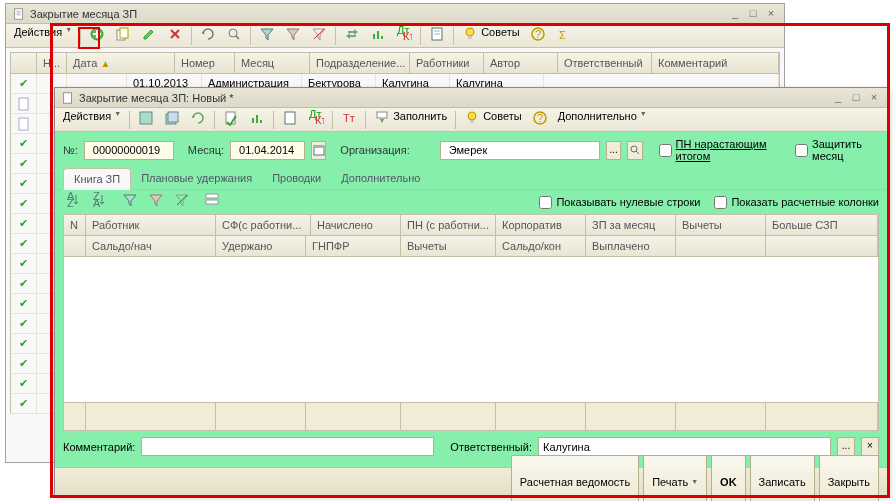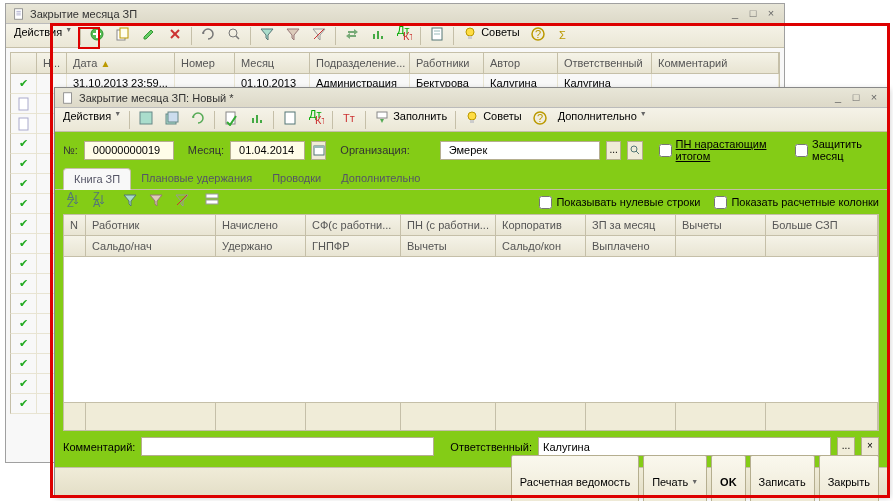--- a/index.html
+++ b/index.html
@@ -19,21 +19,21 @@
 .dropdown-arrow { font-size: 7px; color: #666; }
 
 .grid-area { padding: 4px; }
 .grid-header { display: flex; background: linear-gradient(#f5f3e8, #e8e4d2); border: 1px solid #c5bfa8; height: 22px; }
 .grid-header > div { border-right: 1px solid #c5bfa8; padding: 4px 6px; color: #555; }
 .grid-row { display: flex; border-left: 1px solid #c5bfa8; border-right: 1px solid #c5bfa8; border-bottom: 1px solid #e8e4d2; height: 20px; }
 .grid-row > div { border-right: 1px solid #e8e4d2; padding: 3px 6px; }
 .row-icon { width: 26px; display: flex; align-items: center; justify-content: center; }
 
 
-.child-window { position: absolute; left: 54px; top: 87px; width: 834px; height: 409px; border: 1px solid #888; background: #84cc16; box-shadow: 2px 2px 6px rgba(0,0,0,0.2); }
+.child-window { position: absolute; left: 54px; top: 87px; width: 834px; height: 409px; border: 1px solid #888; background: #86efac; box-shadow: 2px 2px 6px rgba(0,0,0,0.2); }
 .red-outline { position: absolute; left: 50px; top: 23px; width: 840px; height: 475px; border: 3px solid #d00; pointer-events: none; z-index: 5; }
 .add-highlight { position: absolute; left: 78px; top: 27px; width: 22px; height: 22px; border: 2px solid #d00; pointer-events: none; z-index: 6; }
 
 .form-row { display: flex; align-items: center; padding: 6px 8px; gap: 6px; }
 .form-row label { color: #333; }
 .form-row input[type=text] { border: 1px solid #b5ae8f; padding: 2px 8px; height: 19px; }
 .num-field { background: #fffde8; width: 90px; }
 .date-field { background: #fffde8; width: 75px; }
 .org-field { width: 190px; margin-left: 24px; }
 .dots-btn { width: 18px; height: 19px; border: 1px solid #b5ae8f; background: #f0ecd8; text-align: center; cursor: pointer; font-size: 10px; line-height: 16px; }
@@ -206,21 +206,20 @@
       <div style="width:74px">Работники</div>
       <div style="width:74px">Автор</div>
       <div style="width:94px">Ответственный</div>
       <div style="flex:1">Комментарий</div>
     </div>
     <div class="grid-row">
       <div class="row-icon">
           <span class="green-check">✔</span>
         </div>
       <div style="width:30px"></div>
-      <div style="width:108px">31.10.2013 23:59...</div>
       <div style="width:60px"></div>
       <div style="width:75px">01.10.2013</div>
       <div style="width:100px">Администрация</div>
       <div style="width:74px">Бектурова А...</div>
       <div style="width:74px">Калугина</div>
       <div style="width:94px">Калугина</div>
       <div style="flex:1"></div>
     </div>
 
     <div class="grid-row">
@@ -482,22 +481,22 @@
     <span class="checkbox-wrap">
         <input type="checkbox" style="">
         <span>Показать расчетные колонки</span>
       </span>
   </div>
 
   <div class="table-area">
     <div class="table-head">
       <div class="col" style="width:22px">N</div>
       <div class="col" style="width:130px">Работник</div>
+      <div class="col" style="width:95px">СФ(с работни...</div>
       <div class="col" style="width:90px">Начислено</div>
-      <div class="col" style="width:95px">СФ(с работни...</div>
       <div class="col" style="width:95px">ПН (с работни...</div>
       <div class="col" style="width:90px">Корпоратив</div>
       <div class="col" style="width:90px">ЗП за месяц</div>
       <div class="col" style="width:90px">Вычеты</div>
       <div class="col" style="flex:1">Больше СЗП</div>
     </div>
     <div class="table-head">
       <div class="col" style="width:22px"></div>
       <div class="col" style="width:130px">Сальдо/нач</div>
       <div class="col" style="width:90px">Удержано</div>

